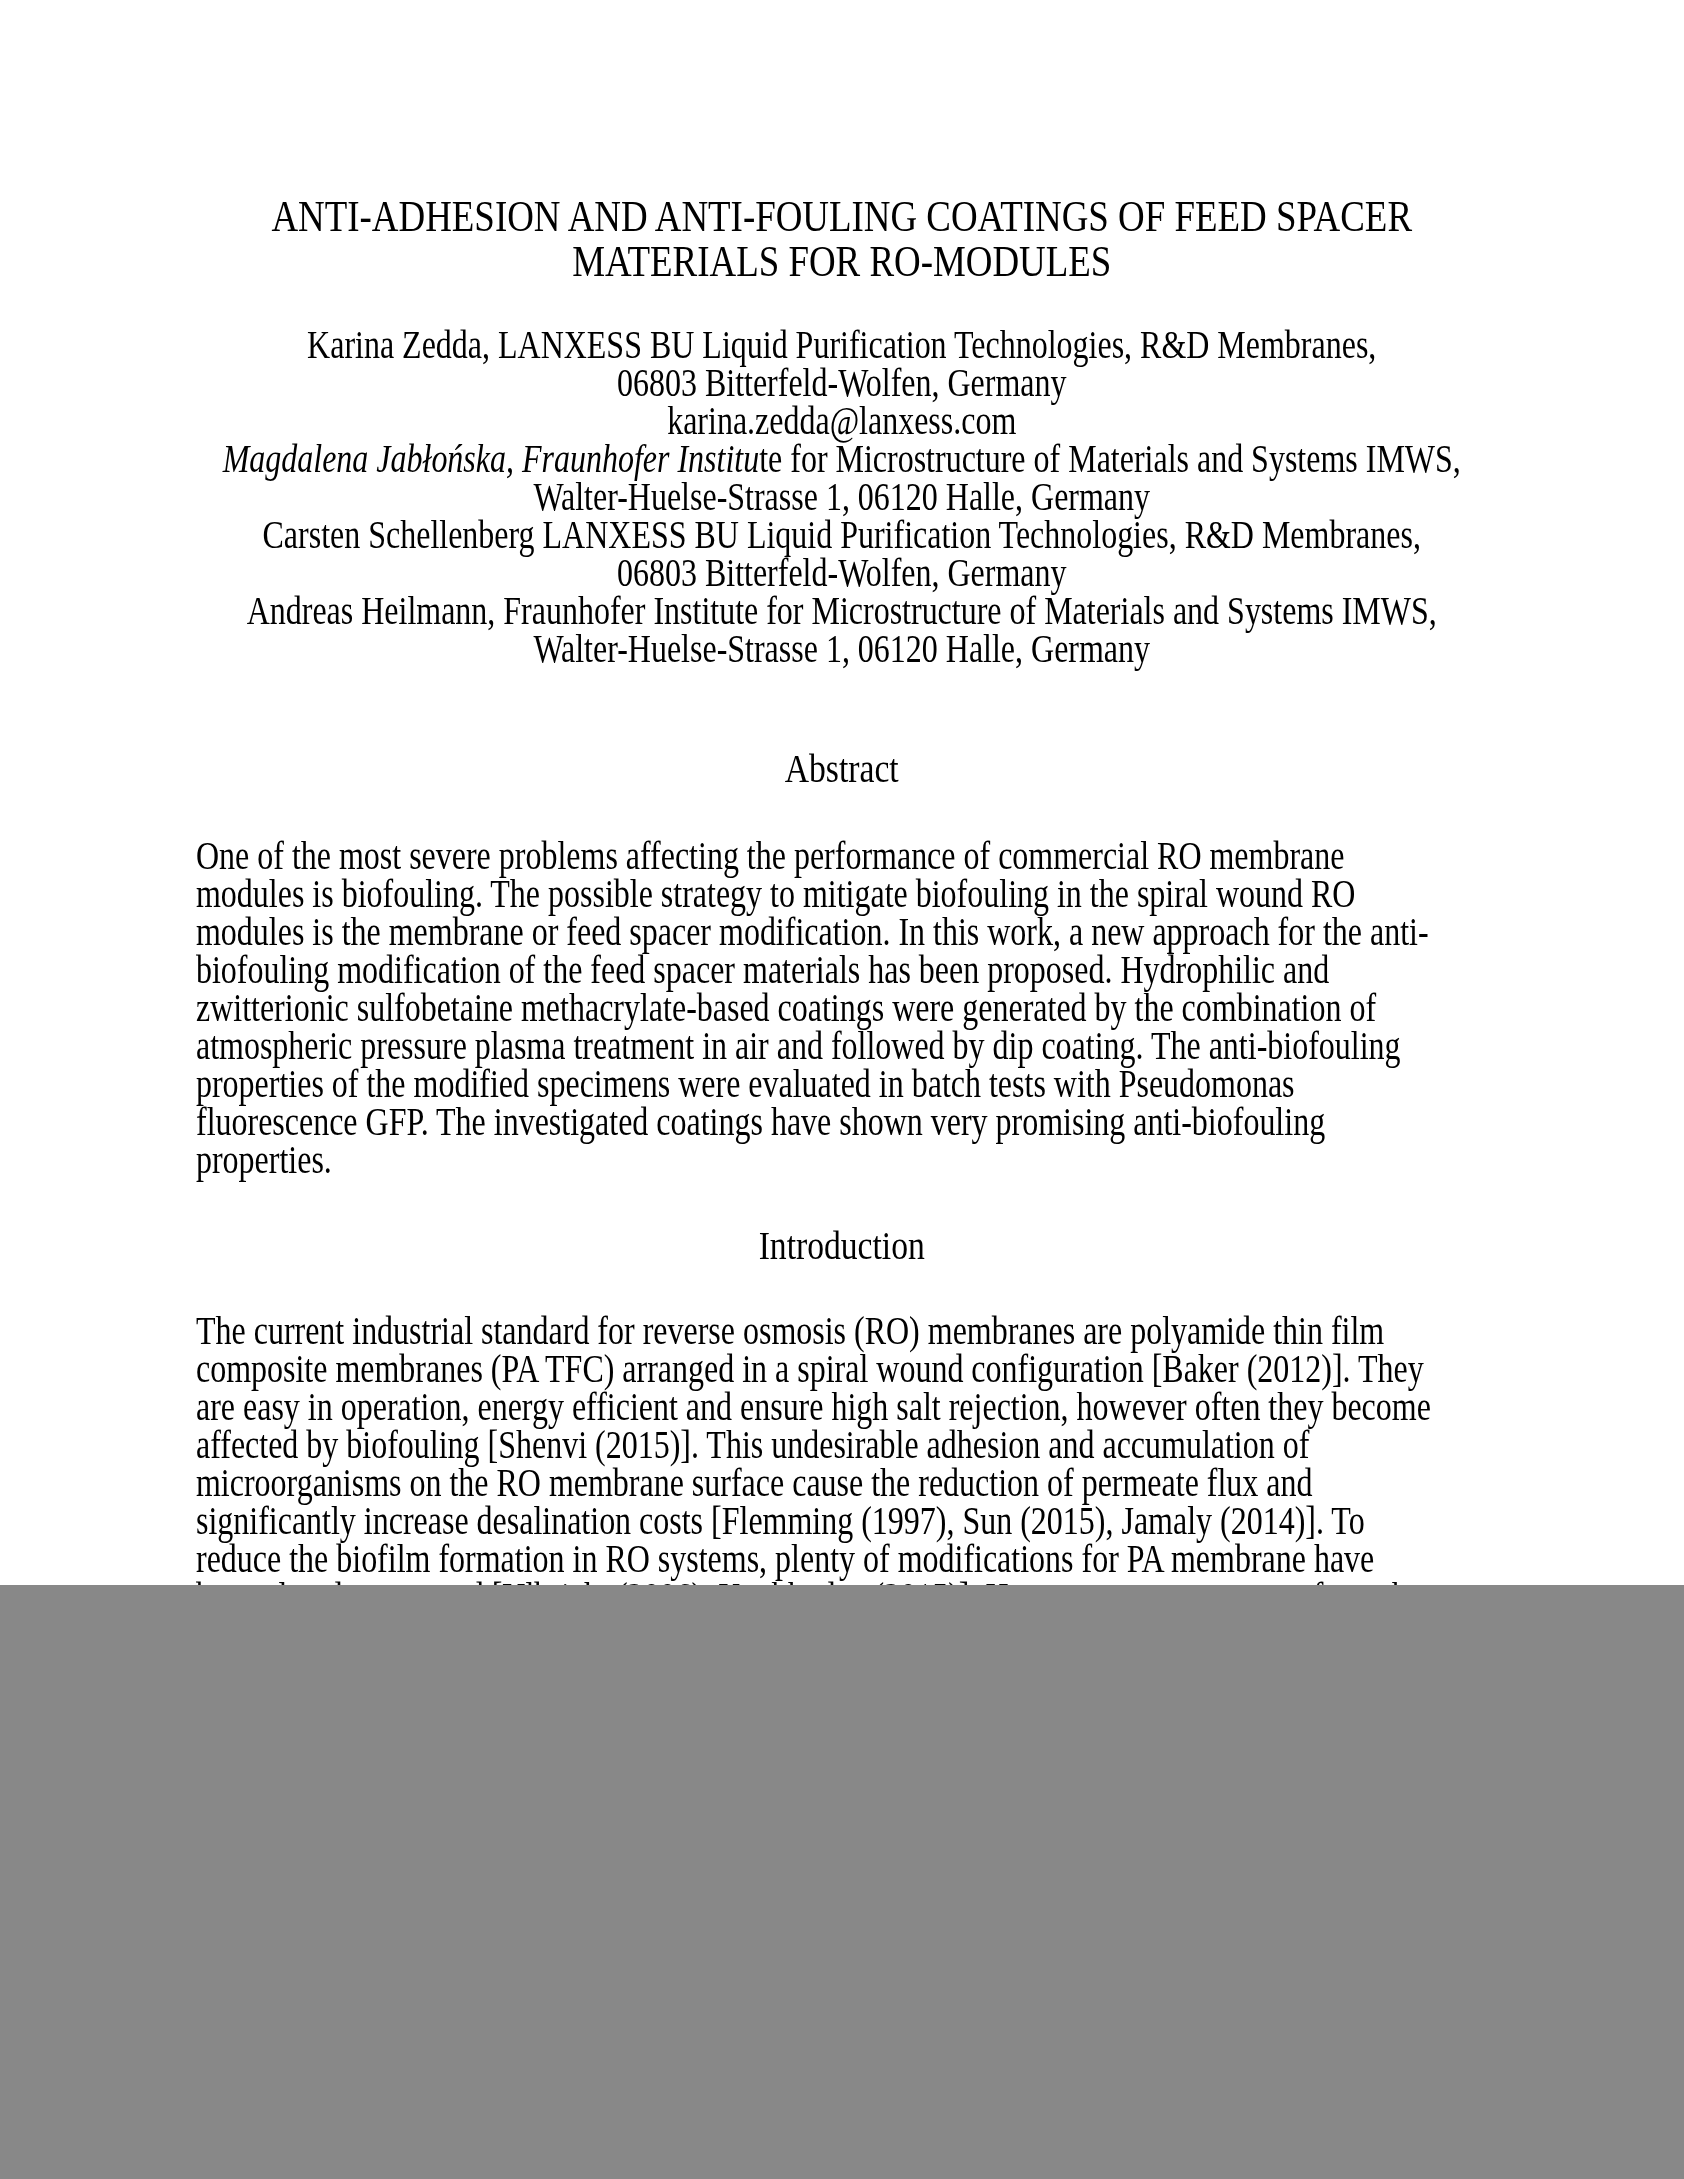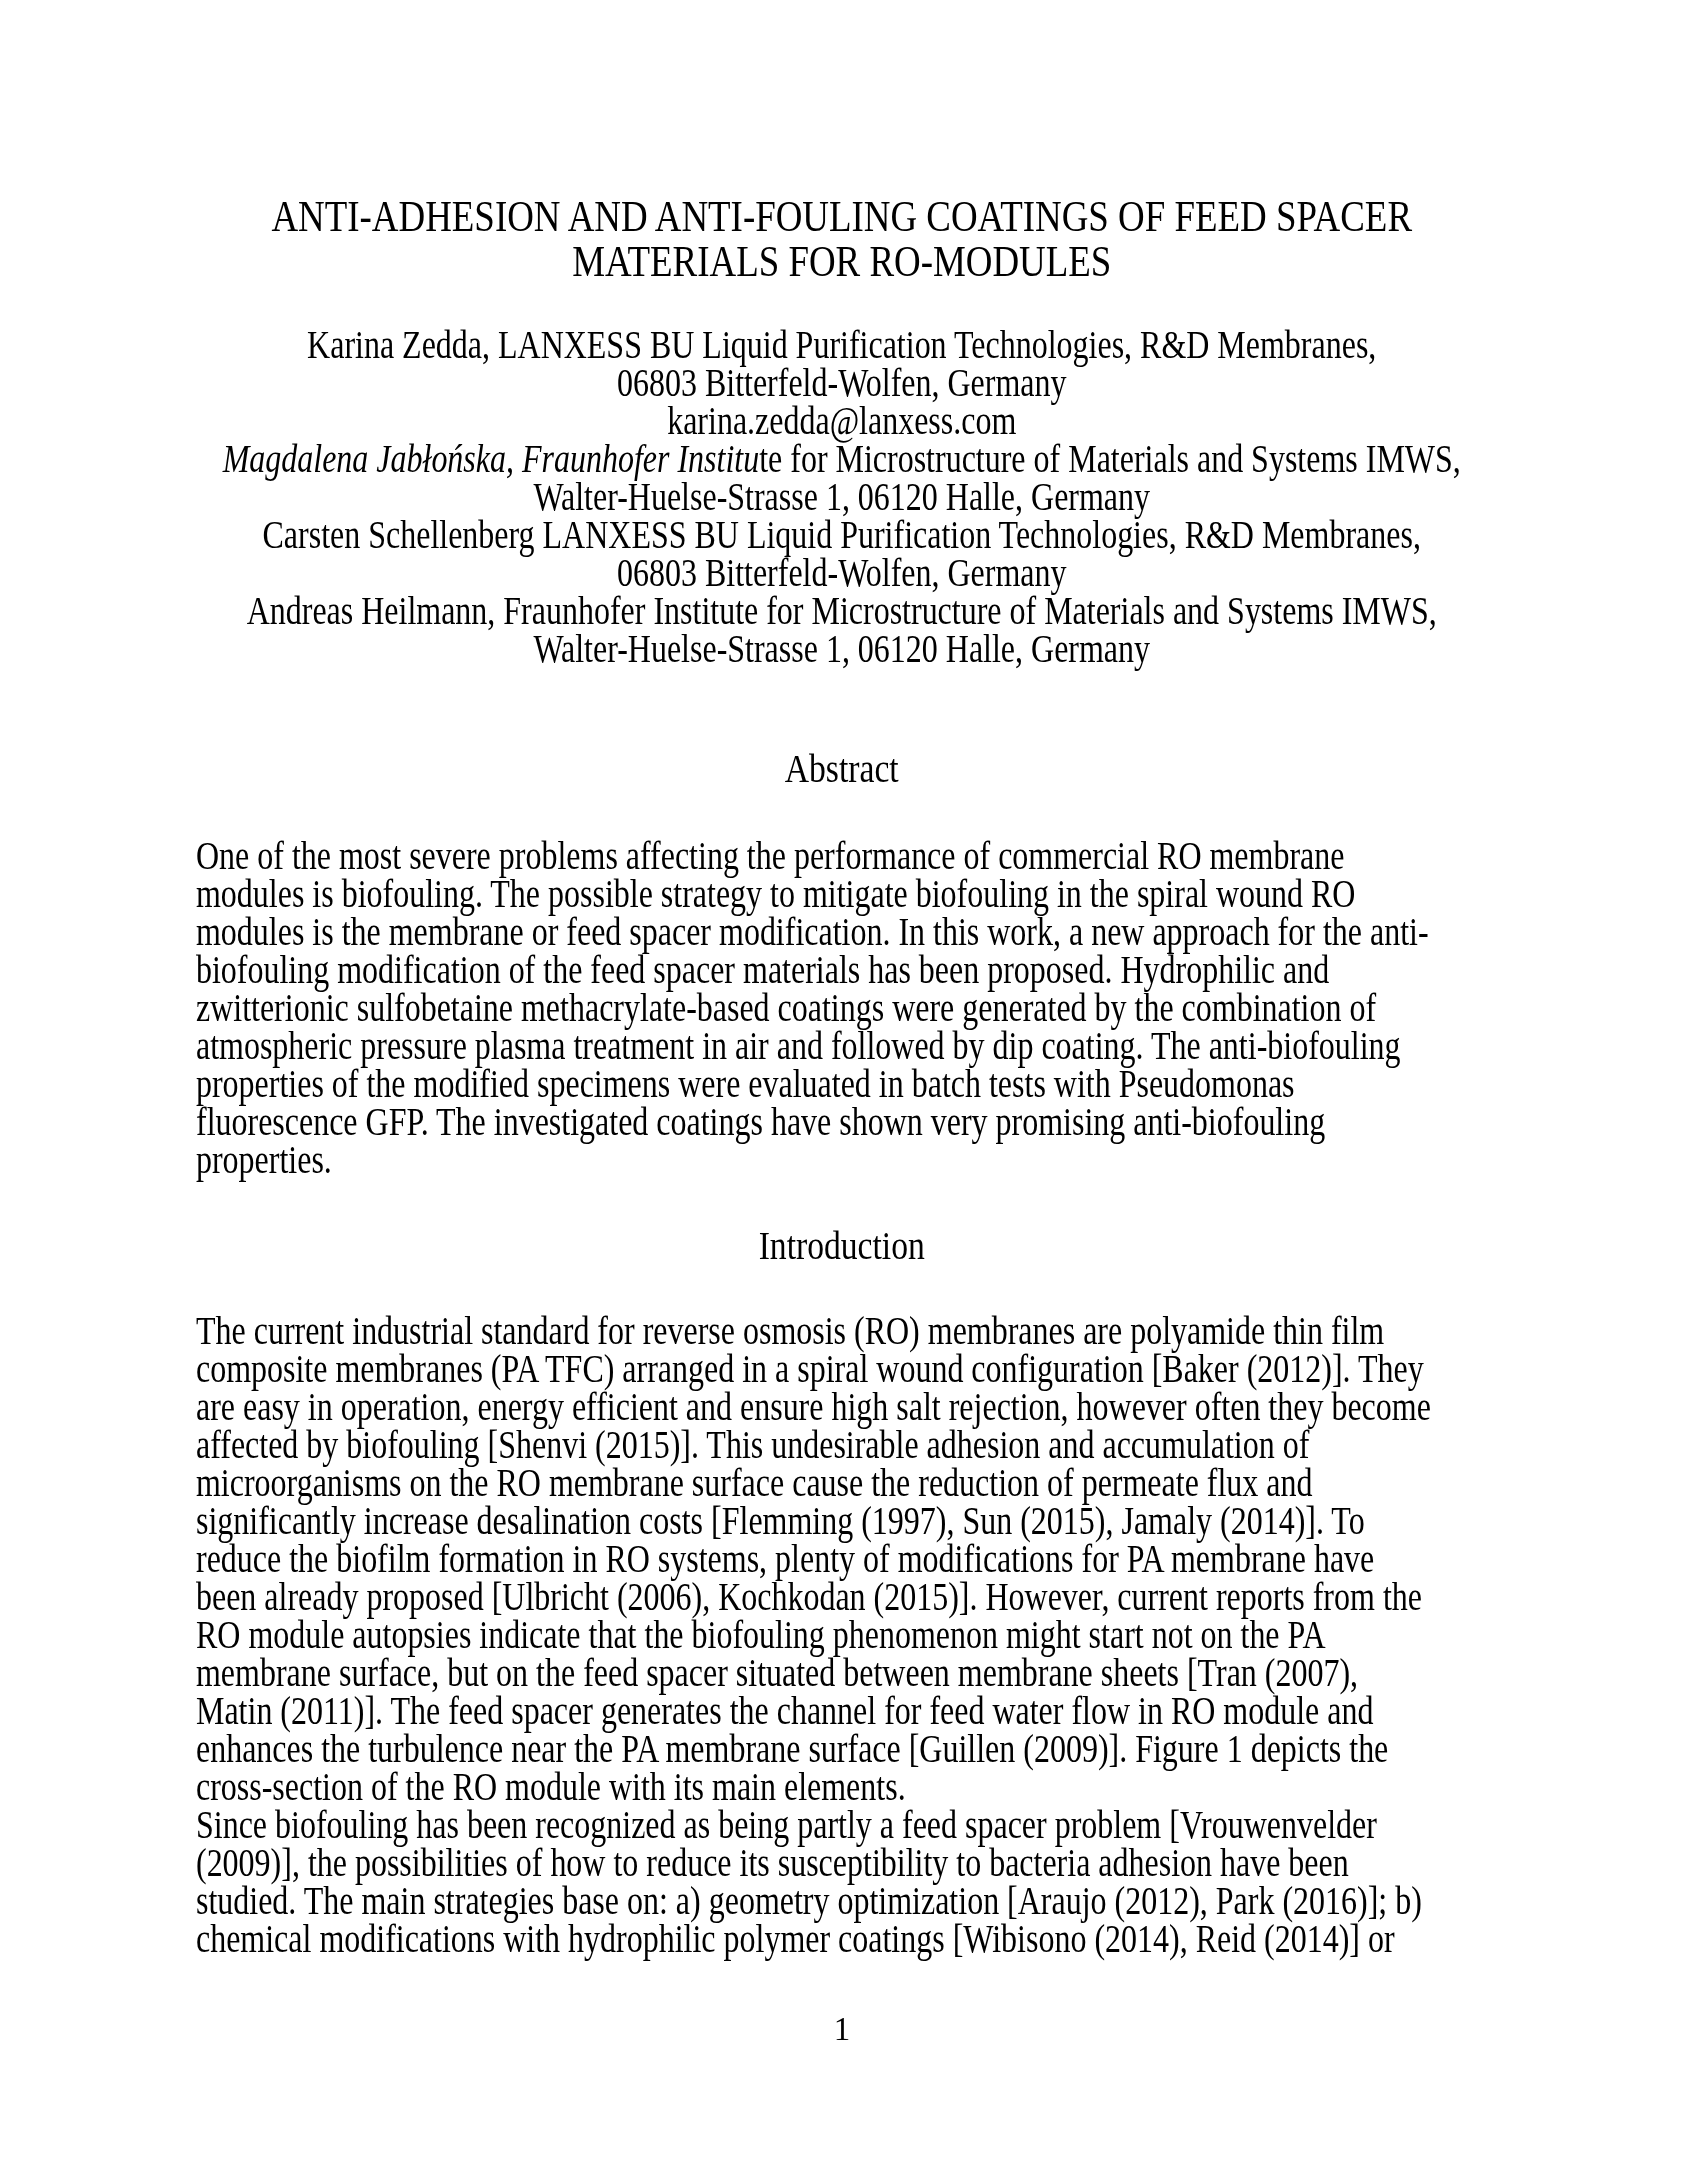--- a/index.html
+++ b/index.html
@@ -1,17 +1,17 @@
 <!DOCTYPE html>
 <html><head>
 <meta charset="utf-8">
 <style>
   html, body { margin: 0; padding: 0; background: #888; }
   .page {
-    width: 1684px; height: 2179px;
+    width: 1684px; height: 1585px;
     background: #ffffff;
     position: relative;
     overflow: hidden;
     font-family: "Liberation Serif", serif;
     color: #000000;
   }
   
   .squeeze {
     display: flow-root;
     transform: scaleX(0.82);

